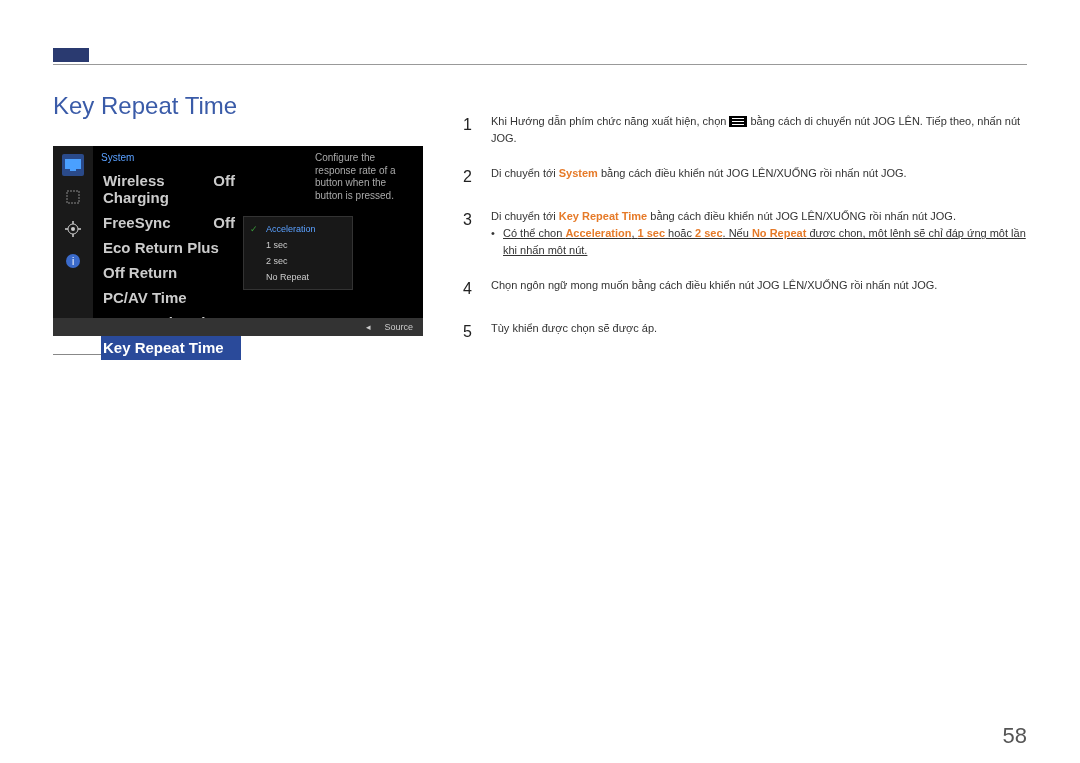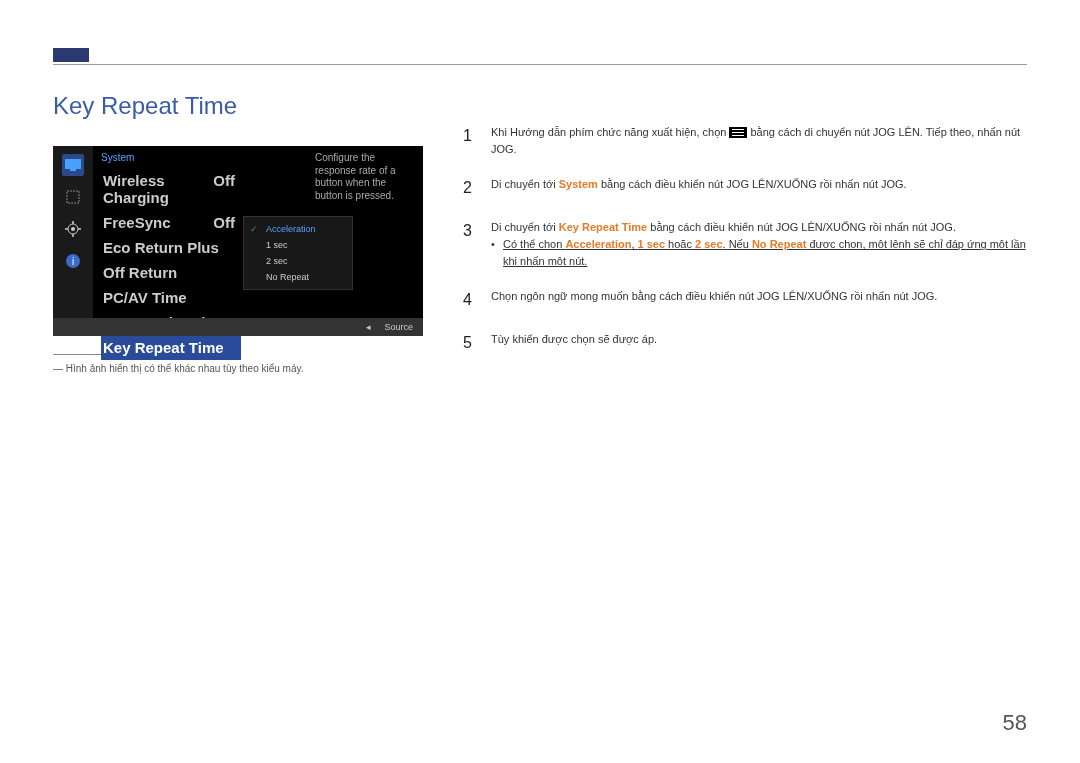--- a/index.html
+++ b/index.html
@@ -194,21 +194,21 @@
     text-decoration: underline;
   }
   .sub-bullet::before {
     content: "•";
     position: absolute;
     left: 0;
     color: #333;
   }
   .pagenum {
     position: absolute;
-    bottom: 27px;
+    bottom: 14px;
     right: 53px;
     font-size: 22px;
     color: #555;
     font-weight: 300;
   }
 </style>
 </head>
 <body>
 
 <div class="top-marker"></div>
@@ -283,21 +283,20 @@
         <div class="osd-sub-item">2 sec</div>
         <div class="osd-sub-item">No Repeat</div>
       </div>
       <div class="osd-footer">
         <span>◂</span>
         <span>Source</span>
       </div>
     </div>
 
     <div class="footnote-rule"></div>
-    <p class="footnote">― Hình ảnh hiển thị có thể khác nhau tùy theo kiểu máy.</p>
   </div>
 
   <div class="right-col">
     <ol class="steps">
 
       <li class="step">
         <span class="step-num">1</span>
         <span class="step-body">
           <span>Khi Hướng dẫn phím chức năng xuất hiện, chọn </span>
           <span class="menu-icon"></span>

